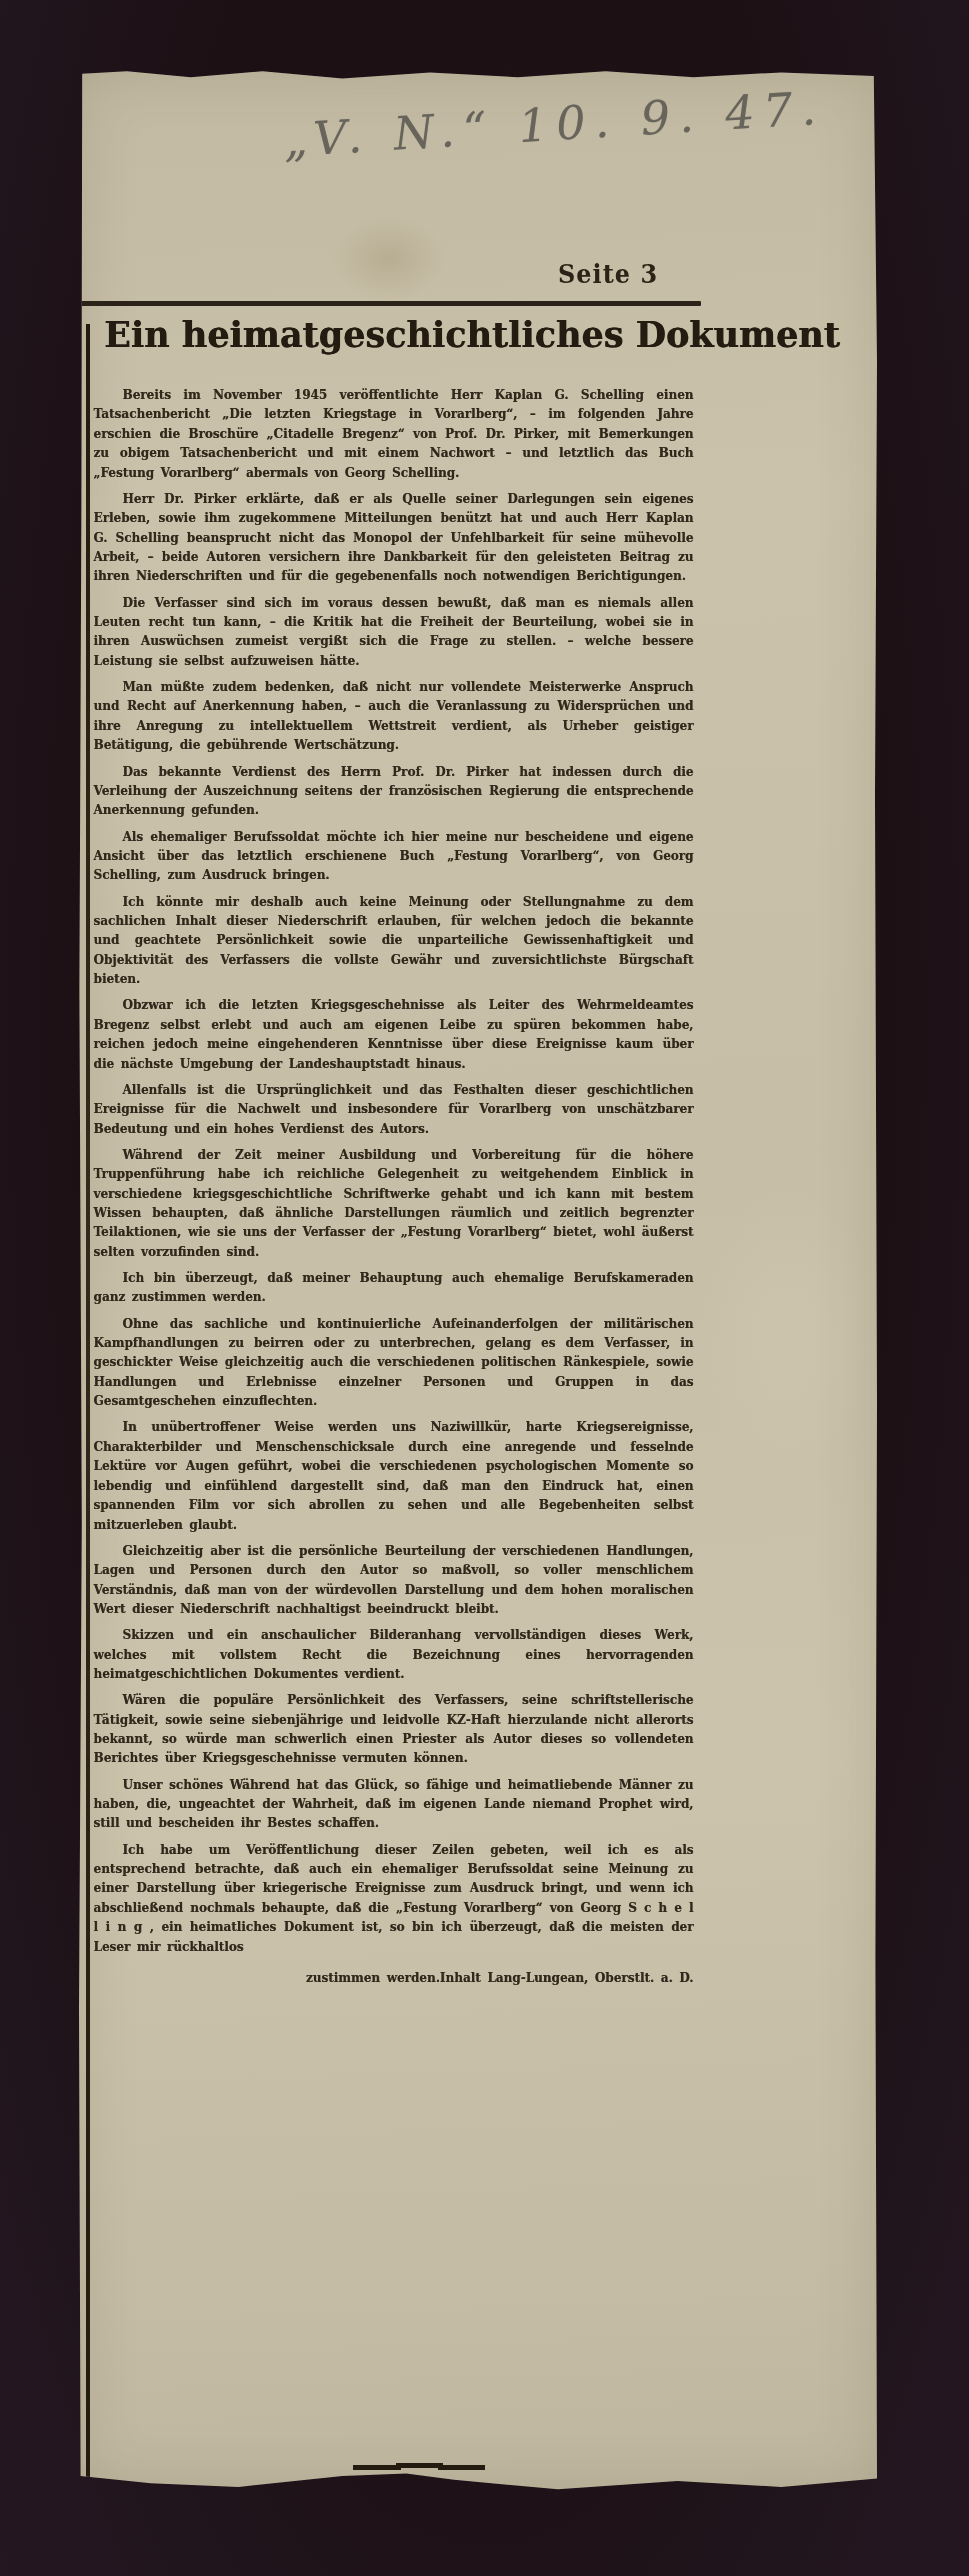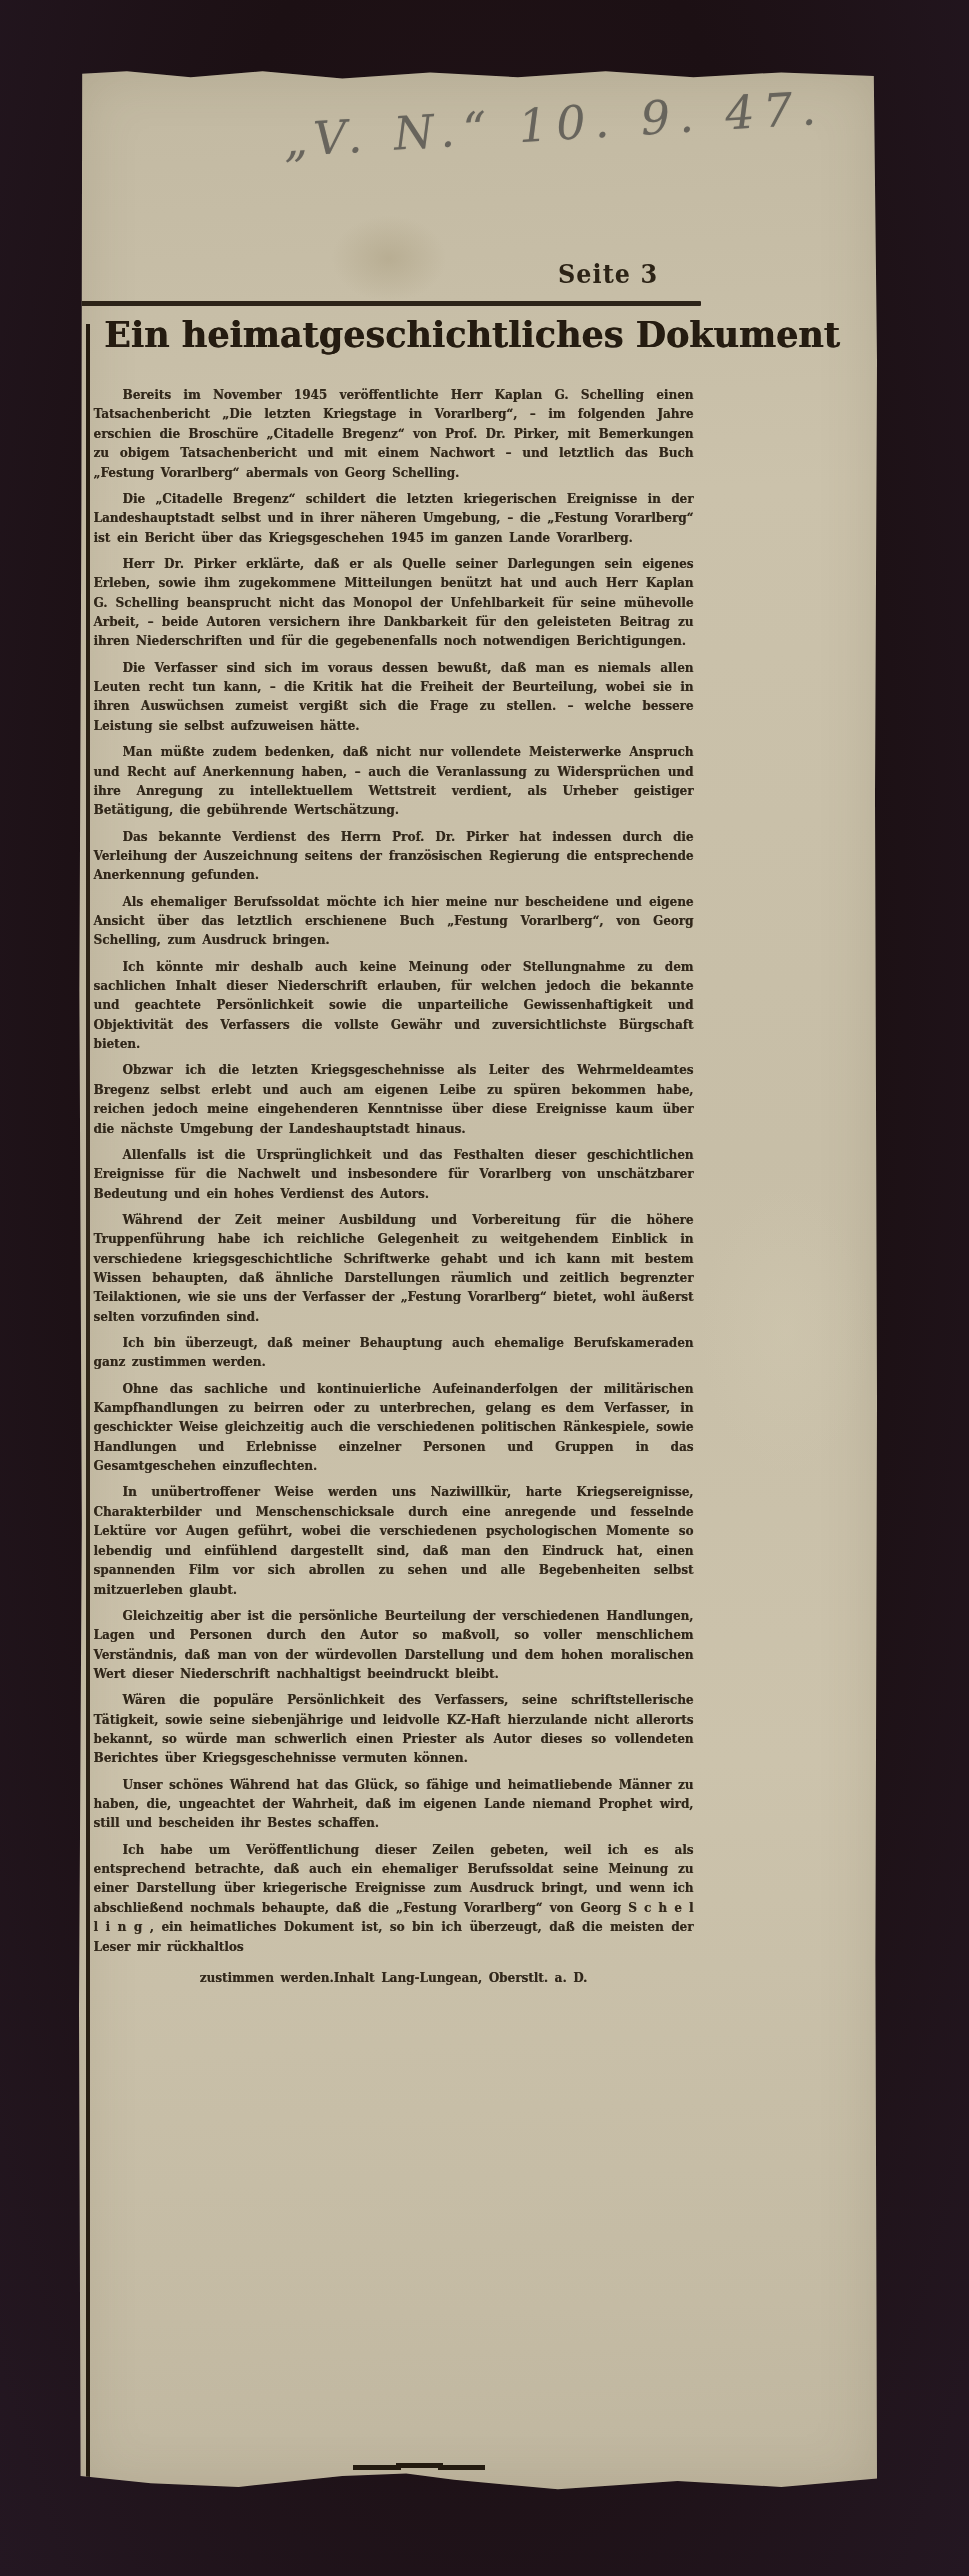--- a/index.html
+++ b/index.html
@@ -45,21 +45,21 @@
   }
   .article{
     position:absolute;left:14.5px;top:316px;width:600px;
     font-size:12px;line-height:19.4px;font-weight:bold;
     color:#31271a;text-align:justify;
     word-spacing:2.4px;
     text-shadow:0.3px 0 0 rgba(49,39,26,.6);
   }
   .article p{margin:0 0 6.8px 0;text-indent:29px;}
   .closing-row{
-    display:flex;justify-content:center;align-items:baseline;
+    display:flex;justify-content:flex-end;align-items:baseline;
     margin-top:12px;
   }
   .closing-left{white-space:nowrap;}
   .signature{white-space:nowrap;}
   .end-divider{
     position:absolute;left:274px;top:2392px;width:132px;height:7.8px;
   }
   .end-divider span{position:absolute;background:#241b10;height:4.8px;}
   .end-divider .d1{left:0;top:2.9px;width:48px;}
   .end-divider .d2{left:43px;top:1px;width:47px;}
@@ -82,34 +82,34 @@
   <div class="page-label">Seite 3</div>
 
   <div class="top-rule"></div>
   <div class="left-rule"></div>
 
   <div class="headline">Ein heimatgeschichtliches Dokument</div>
 
   <div class="article">
     <div>
         <p>Bereits im November 1945 veröffentlichte Herr Kaplan G. Schelling einen Tatsachenbericht „Die letzten Kriegstage in Vorarlberg“, – im folgenden Jahre erschien die Broschüre „Citadelle Bregenz“ von Prof. Dr. Pirker, mit Bemerkungen zu obigem Tatsachenbericht und mit einem Nachwort – und letztlich das Buch „Festung Vorarlberg“ abermals von Georg Schelling.</p>
-        <p>Die „Citadelle Bregenz“ schildert die letzten kriegerischen Ereignisse in der Landeshauptstadt selbst und in ihrer näheren Umgebung, – die „Festung Vorarlberg“ ist ein Bericht über das Kriegsgeschehen 1945 im ganzen Lande Vorarlberg.</p>
         <p>Herr Dr. Pirker erklärte, daß er als Quelle seiner Darlegungen sein eigenes Erleben, sowie ihm zugekommene Mitteilungen benützt hat und auch Herr Kaplan G. Schelling beansprucht nicht das Monopol der Unfehlbarkeit für seine mühevolle Arbeit, – beide Autoren versichern ihre Dankbarkeit für den geleisteten Beitrag zu ihren Niederschriften und für die gegebenenfalls noch notwendigen Berichtigungen.</p>
         <p>Die Verfasser sind sich im voraus dessen bewußt, daß man es niemals allen Leuten recht tun kann, – die Kritik hat die Freiheit der Beurteilung, wobei sie in ihren Auswüchsen zumeist vergißt sich die Frage zu stellen. – welche bessere Leistung sie selbst aufzuweisen hätte.</p>
         <p>Man müßte zudem bedenken, daß nicht nur vollendete Meisterwerke Anspruch und Recht auf Anerkennung haben, – auch die Veranlassung zu Widersprüchen und ihre Anregung zu intellektuellem Wettstreit verdient, als Urheber geistiger Betätigung, die gebührende Wertschätzung.</p>
         <p>Das bekannte Verdienst des Herrn Prof. Dr. Pirker hat indessen durch die Verleihung der Auszeichnung seitens der französischen Regierung die entsprechende Anerkennung gefunden.</p>
         <p>Als ehemaliger Berufssoldat möchte ich hier meine nur bescheidene und eigene Ansicht über das letztlich erschienene Buch „Festung Vorarlberg“, von Georg Schelling, zum Ausdruck bringen.</p>
         <p>Ich könnte mir deshalb auch keine Meinung oder Stellungnahme zu dem sachlichen Inhalt dieser Niederschrift erlauben, für welchen jedoch die bekannte und geachtete Persönlichkeit sowie die unparteiliche Gewissenhaftigkeit und Objektivität des Verfassers die vollste Gewähr und zuversichtlichste Bürgschaft bieten.</p>
         <p>Obzwar ich die letzten Kriegsgeschehnisse als Leiter des Wehrmeldeamtes Bregenz selbst erlebt und auch am eigenen Leibe zu spüren bekommen habe, reichen jedoch meine eingehenderen Kenntnisse über diese Ereignisse kaum über die nächste Umgebung der Landeshauptstadt hinaus.</p>
         <p>Allenfalls ist die Ursprünglichkeit und das Festhalten dieser geschichtlichen Ereignisse für die Nachwelt und insbesondere für Vorarlberg von unschätzbarer Bedeutung und ein hohes Verdienst des Autors.</p>
         <p>Während der Zeit meiner Ausbildung und Vorbereitung für die höhere Truppenführung habe ich reichliche Gelegenheit zu weitgehendem Einblick in verschiedene kriegsgeschichtliche Schriftwerke gehabt und ich kann mit bestem Wissen behaupten, daß ähnliche Darstellungen räumlich und zeitlich begrenzter Teilaktionen, wie sie uns der Verfasser der „Festung Vorarlberg“ bietet, wohl äußerst selten vorzufinden sind.</p>
         <p>Ich bin überzeugt, daß meiner Behauptung auch ehemalige Berufskameraden ganz zustimmen werden.</p>
         <p>Ohne das sachliche und kontinuierliche Aufeinanderfolgen der militärischen Kampfhandlungen zu beirren oder zu unterbrechen, gelang es dem Verfasser, in geschickter Weise gleichzeitig auch die verschiedenen politischen Ränkespiele, sowie Handlungen und Erlebnisse einzelner Personen und Gruppen in das Gesamtgeschehen einzuflechten.</p>
         <p>In unübertroffener Weise werden uns Naziwillkür, harte Kriegsereignisse, Charakterbilder und Menschenschicksale durch eine anregende und fesselnde Lektüre vor Augen geführt, wobei die verschiedenen psychologischen Momente so lebendig und einfühlend dargestellt sind, daß man den Eindruck hat, einen spannenden Film vor sich abrollen zu sehen und alle Begebenheiten selbst mitzuerleben glaubt.</p>
         <p>Gleichzeitig aber ist die persönliche Beurteilung der verschiedenen Handlungen, Lagen und Personen durch den Autor so maßvoll, so voller menschlichem Verständnis, daß man von der würdevollen Darstellung und dem hohen moralischen Wert dieser Niederschrift nachhaltigst beeindruckt bleibt.</p>
+        <p>Skizzen und ein anschaulicher Bilderanhang vervollständigen dieses Werk, welches mit vollstem Recht die Bezeichnung eines hervorragenden heimatgeschichtlichen Dokumentes verdient.</p>
         <p>Wären die populäre Persönlichkeit des Verfassers, seine schriftstellerische Tätigkeit, sowie seine siebenjährige und leidvolle KZ-Haft hierzulande nicht allerorts bekannt, so würde man schwerlich einen Priester als Autor dieses so vollendeten Berichtes über Kriegsgeschehnisse vermuten können.</p>
         <p>Unser schönes Während hat das Glück, so fähige und heimatliebende Männer zu haben, die, ungeachtet der Wahrheit, daß im eigenen Lande niemand Prophet wird, still und bescheiden ihr Bestes schaffen.</p>
         <p>Ich habe um Veröffentlichung dieser Zeilen gebeten, weil ich es als entsprechend betrachte, daß auch ein ehemaliger Berufssoldat seine Meinung zu einer Darstellung über kriegerische Ereignisse zum Ausdruck bringt, und wenn ich abschließend nochmals behaupte, daß die „Festung Vorarlberg“ von Georg S c h e l l i n g , ein heimatliches Dokument ist, so bin ich überzeugt, daß die meisten der Leser mir rückhaltlos</p>
       </div>
     <div class="closing-row">
       <span class="closing-left">zustimmen werden.</span>
       <span class="signature">Inhalt Lang-Lungean, Oberstlt. a. D.</span>
     </div>
   </div>
 

